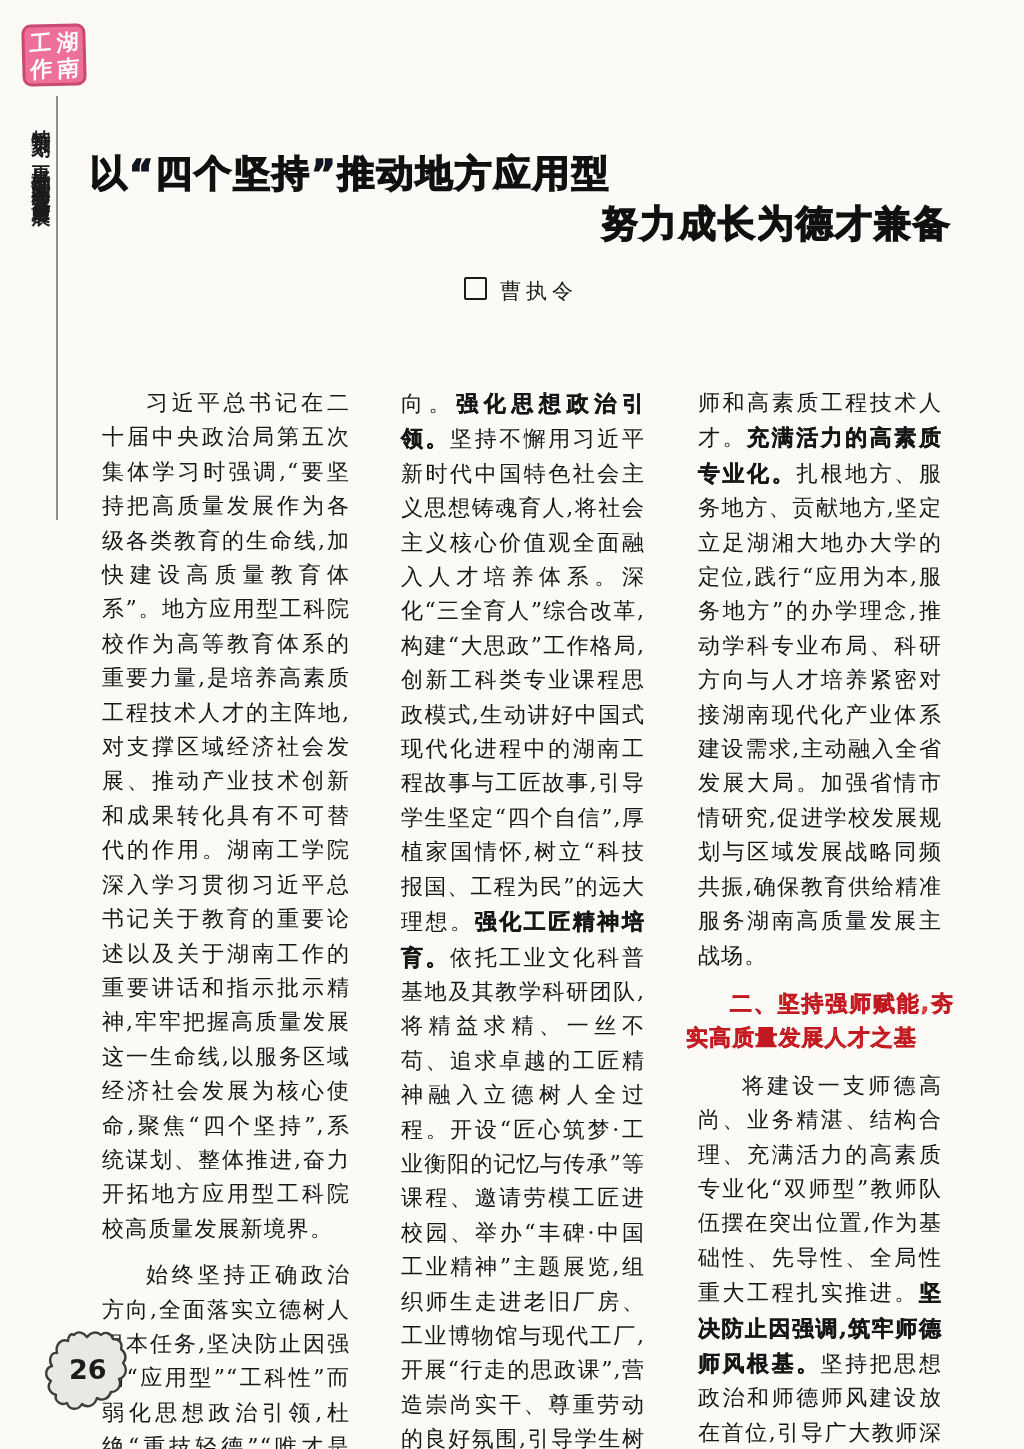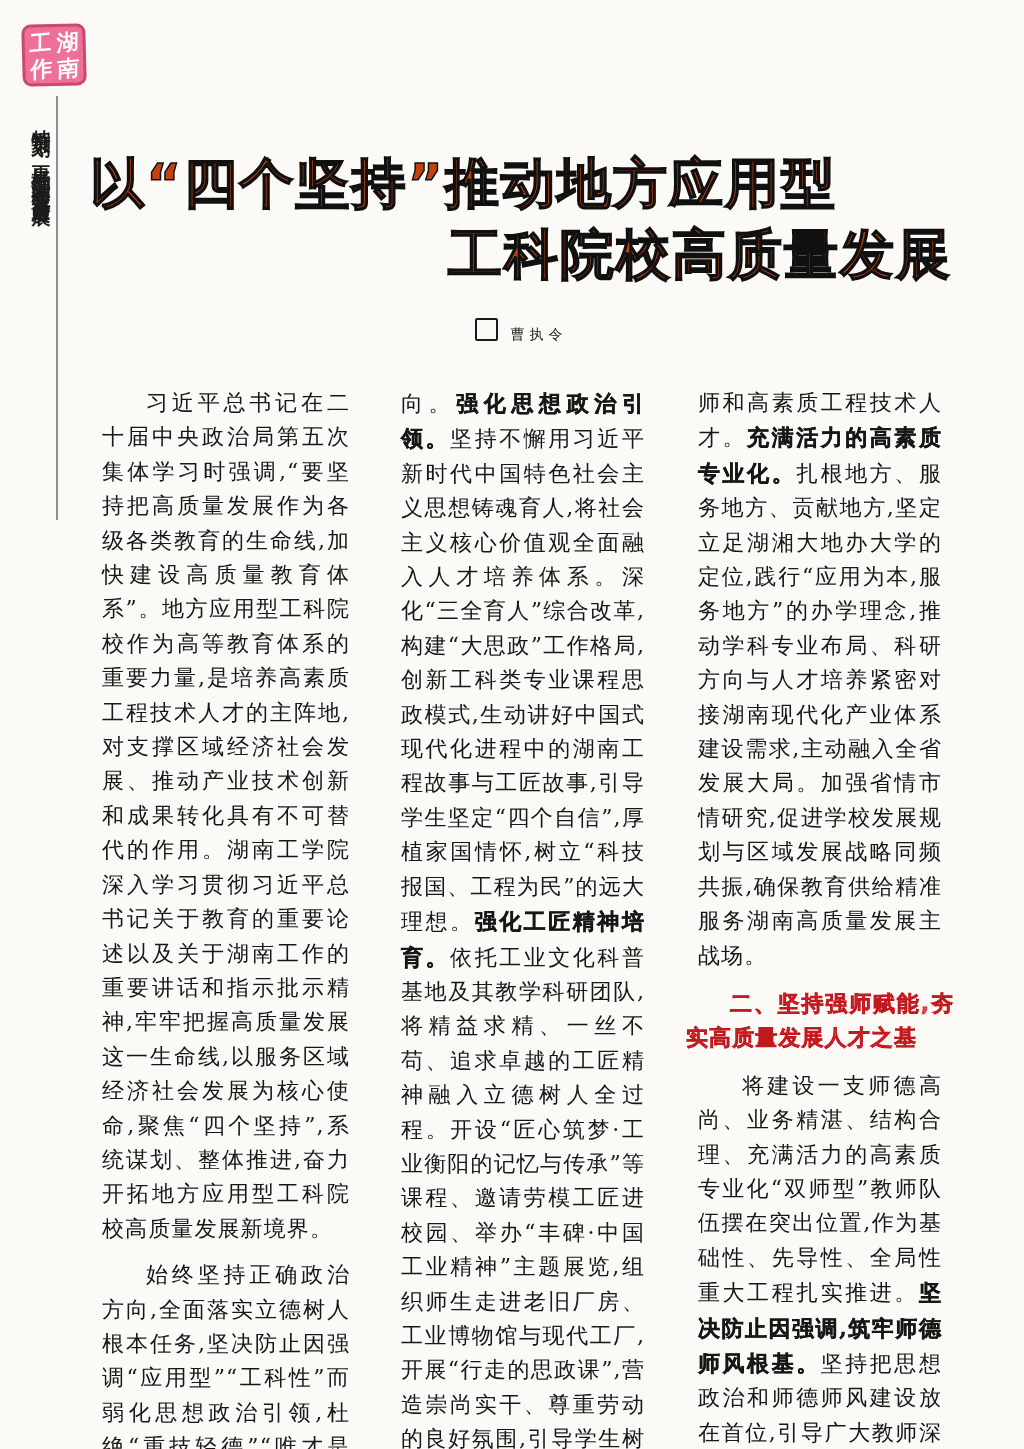--- a/index.html
+++ b/index.html
@@ -35,31 +35,31 @@
   }
   .side-strip{
     position:absolute;left:21px;top:114px;height:436px;width:34px;
     writing-mode:vertical-rl;text-orientation:upright;
     font-size:19px;font-weight:700;letter-spacing:3px;color:#1c1c1c;
     font-family:"DejaVu Sans",sans-serif;
   }
   
   .title-wrap{position:absolute;left:90px;top:152px;width:862px;}
   .title-line{
-    font-size:54px;font-weight:900;color:#c2410c;
+    font-size:37px;font-weight:900;color:#0f172a;
     letter-spacing:2px;line-height:1.2;
     -webkit-text-stroke:1.5px #101010;
     font-family:"DejaVu Sans",sans-serif;
     white-space:nowrap;
   }
   .title-line.l1{text-align:left;}
   .title-line.l2{text-align:right;margin-top:6px;}
   .byline{
     margin-top:30px;text-align:center;color:#1b1b1b;
-    font-size:14px;letter-spacing:5px;
+    font-size:21px;letter-spacing:5px;
     font-family:"DejaVu Serif",serif;
   }
   .byline .box{
     display:inline-block;width:19px;height:19px;
     border:2.5px solid #1b1b1b;border-radius:2px;
     vertical-align:-2px;margin-right:13px;letter-spacing:0;
   }
   
   .col{
     position:absolute;top:374px;width:272px;color:#171717;
@@ -99,33 +99,39 @@
       <span>作</span>
       <span>南</span>
     </div>
 
   <div class="vrule"></div>
 
   <div class="side-strip">特别策划·更好推动湖南高等教育高质量发展</div>
 
   <div class="title-wrap">
     <div class="title-line l1">以“四个坚持”推动地方应用型</div>
-    <div class="title-line l2">工科院校高质量发展</div>
+    <div class="title-line l2">努力成长为德才兼备</div>
     <div class="byline"><span class="box"></span><span>曹执令</span></div>
   </div>
 
   <div class="col c1">
     <p class="para indent"><span>习近平总书记在二十届中央政治局第五次集体学习时强调,“要坚持把高质量发展作为各级各类教育的生命线,加快建设高质量教育体系”。地方应用型工科院校作为高等教育体系的重要力量,是培养高素质工程技术人才的主阵地,对支撑区域经济社会发展、推动产业技术创新和成果转化具有不可替代的作用。湖南工学院深入学习贯彻习近平总书记关于教育的重要论述以及关于湖南工作的重要讲话和指示批示精神,牢牢把握高质量发展这一生命线,以服务区域经济社会发展为核心使命,聚焦“四个坚持”,系统谋划、整体推进,奋力开拓地方应用型工科院校高质量发展新境界。</span></p>
     <p class="para indent"><span>始终坚持正确政治方向,全面落实立德树人根本任务,坚决防止因强调“应用型”“工科性”而弱化思想政治引领,杜绝“重技轻德”“唯才是用”倾</span></p>
   </div>
 
   <div class="col c2">
     <p class="para"><span>向。</span><span class="em">强化思想政治引领。</span><span>坚持不懈用习近平新时代中国特色社会主义思想铸魂育人,将社会主义核心价值观全面融入人才培养体系。深化“三全育人”综合改革,构建“大思政”工作格局,创新工科类专业课程思政模式,生动讲好中国式现代化进程中的湖南工程故事与工匠故事,引导学生坚定“四个自信”,厚植家国情怀,树立“科技报国、工程为民”的远大理想。</span><span class="em">强化工匠精神培育。</span><span>依托工业文化科普基地及其教学科研团队,将精益求精、一丝不苟、追求卓越的工匠精神融入立德树人全过程。开设“匠心筑梦·工业衡阳的记忆与传承”等课程、邀请劳模工匠进校园、举办“丰碑·中国工业精神”主题展览,组织师生走进老旧厂房、工业博物馆与现代工厂,开展“行走的思政课”,营造崇尚实干、尊重劳动的良好氛围,引导学生树立正确的职业观、事业观,涵养“干一行、爱一行、精一行”的职业品格,努力成长为德才兼备、担当时代使命的卓越工程</span></p>
   </div>
 
   <div class="col c3">
     <p class="para"><span>师和高素质工程技术人才。</span><span class="em">充满活力的高素质专业化。</span><span>扎根地方、服务地方、贡献地方,坚定立足湖湘大地办大学的定位,践行“应用为本,服务地方”的办学理念,推动学科专业布局、科研方向与人才培养紧密对接湖南现代化产业体系建设需求,主动融入全省发展大局。加强省情市情研究,促进学校发展规划与区域发展战略同频共振,确保教育供给精准服务湖南高质量发展主战场。</span></p>
     <p class="para heading"><span>二、坚持强师赋能,夯实高质量发展人才之基</span></p>
     <p class="para indent"><span>将建设一支师德高尚、业务精湛、结构合理、充满活力的高素质专业化“双师型”教师队伍摆在突出位置,作为基础性、先导性、全局性重大工程扎实推进。</span><span class="em">坚决防止因强调,筑牢师德师风根基。</span><span>坚持把思想政治和师德师风建设放在首位,引导广大教师深刻践行教育家精神,涵养育人智慧、秉持躬耕态度、勤修仁爱之心,努力成为党和人民满意的“大先生”。完</span></p>
   </div>
 
+  <div class="page-no">
+    <svg viewBox="0 0 94 96">
+      <path d="M36,9 C40,4 46,7 49,11 C53,6 59,5 63,9 C67,5 73,7 75,13 C81,13 85,17 83,23 C88,27 89,33 85,37 C90,43 88,51 81,53 C84,59 80,66 73,66 C71,72 65,76 59,72 C57,79 50,83 44,78 C40,85 31,84 29,77 C23,80 16,75 18,69 C12,67 8,61 13,55 C6,51 7,42 14,40 C10,34 13,26 19,27 C17,19 23,12 30,15 C30,10 33,7 36,9 Z" fill="#e9e8e3" stroke="#3c3c3c" stroke-width="2.4" stroke-linejoin="round"></path>
+      <text x="31" y="53">26</text>
+    </svg>
+  </div>
 
 </div>
 
 </body></html>

